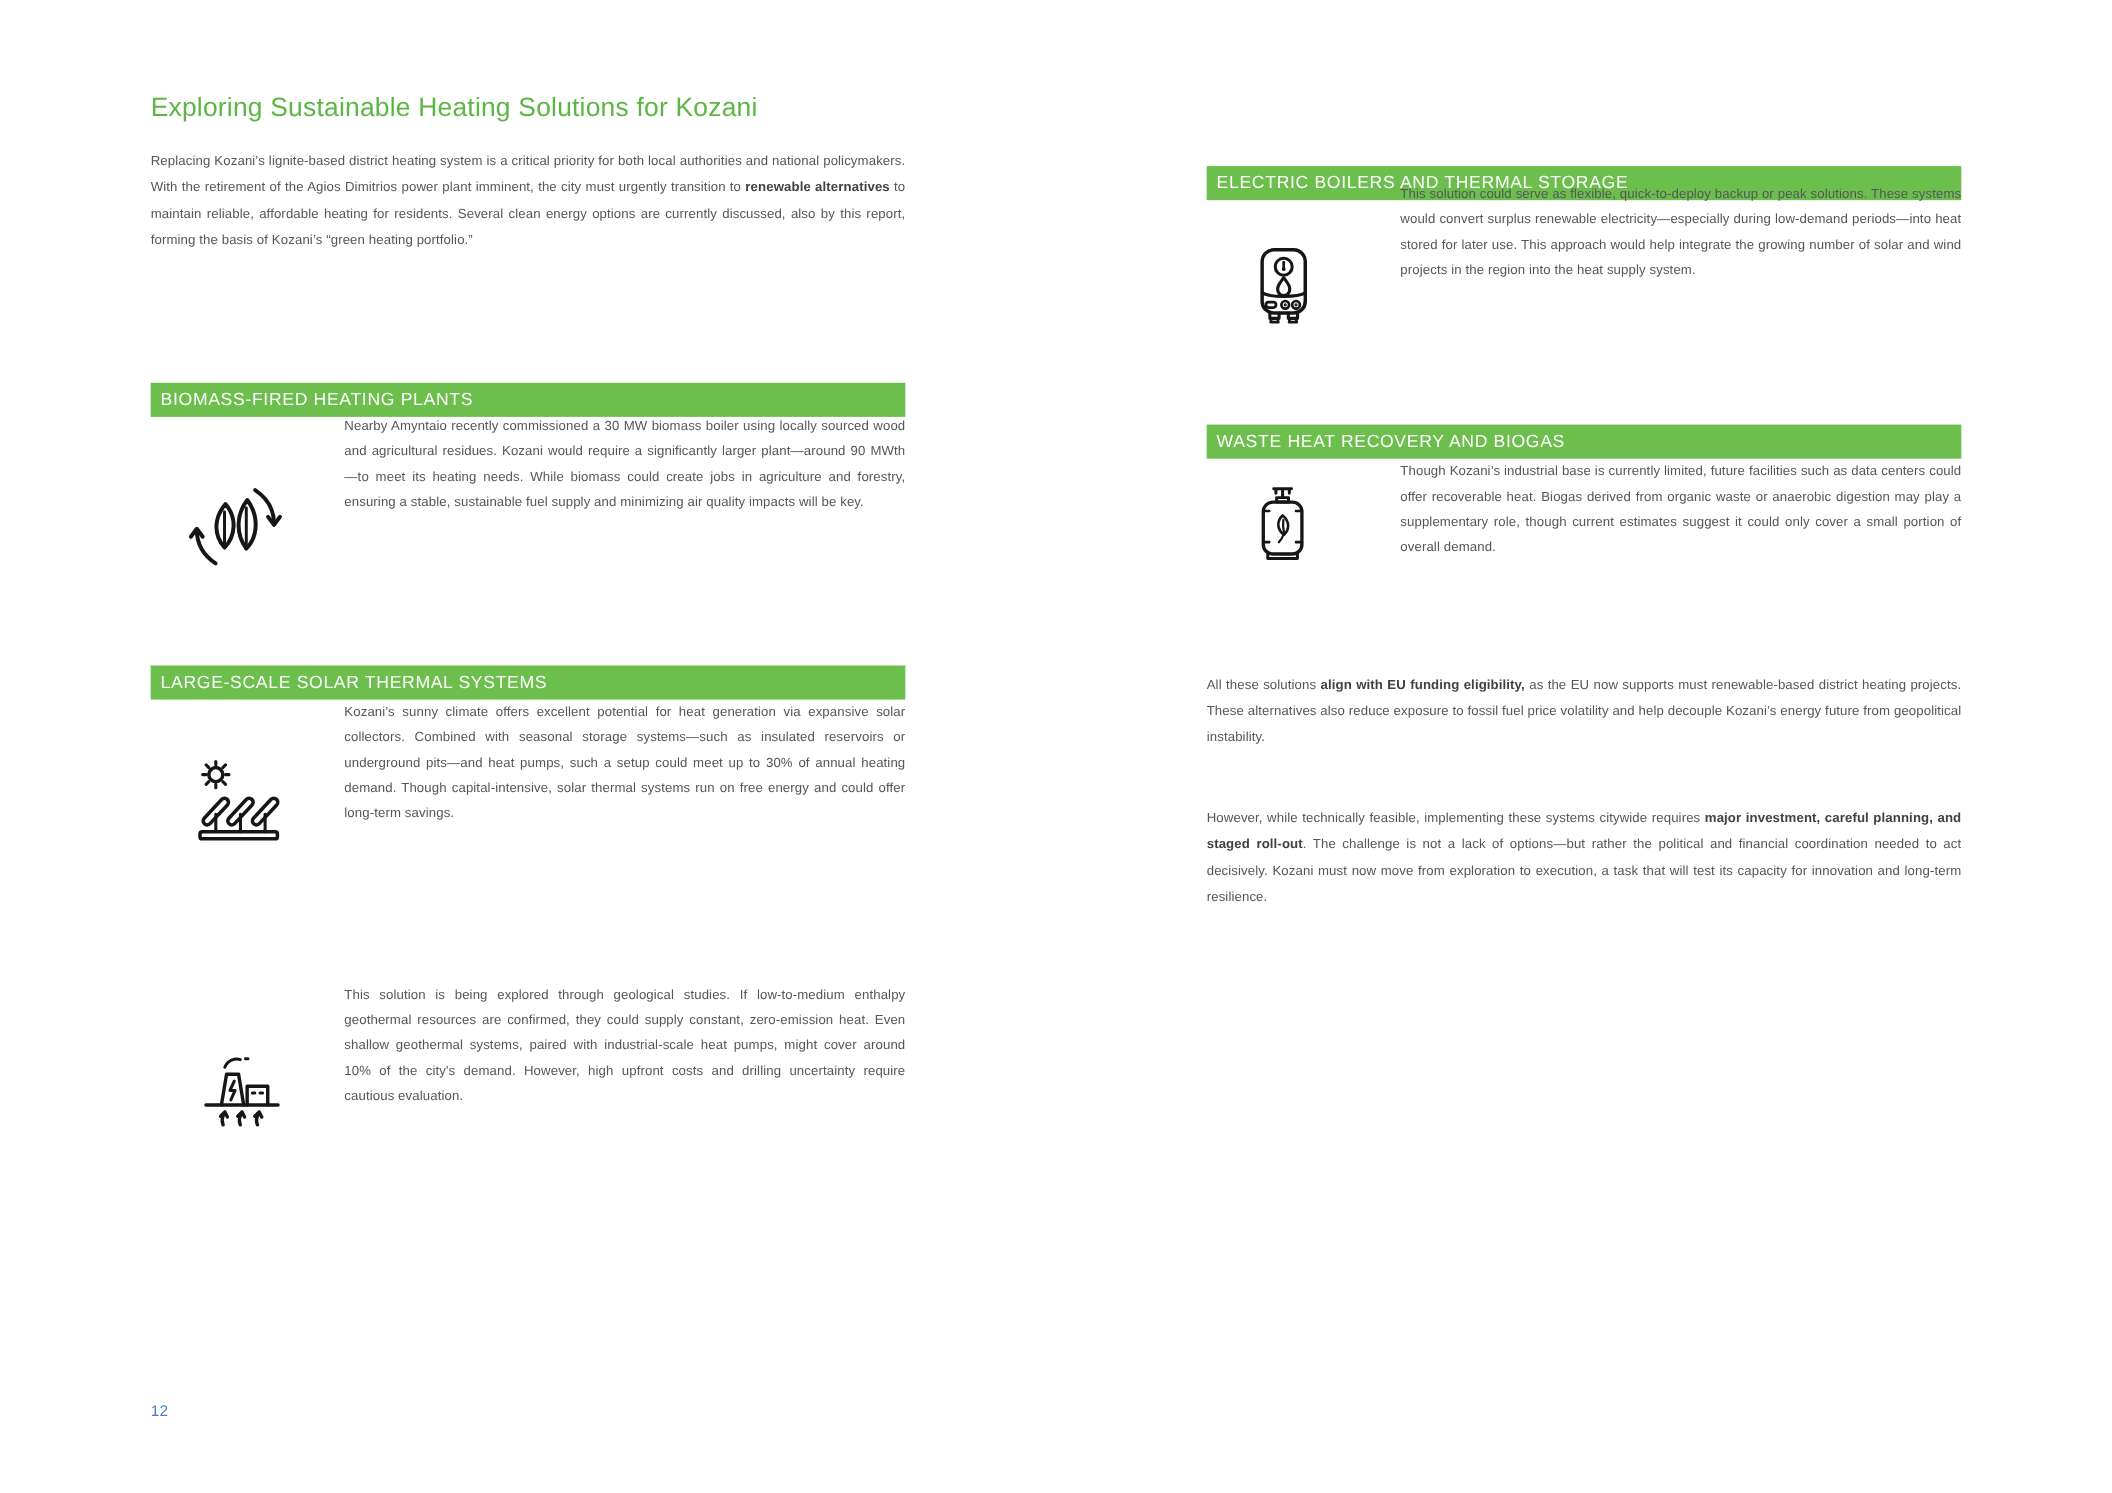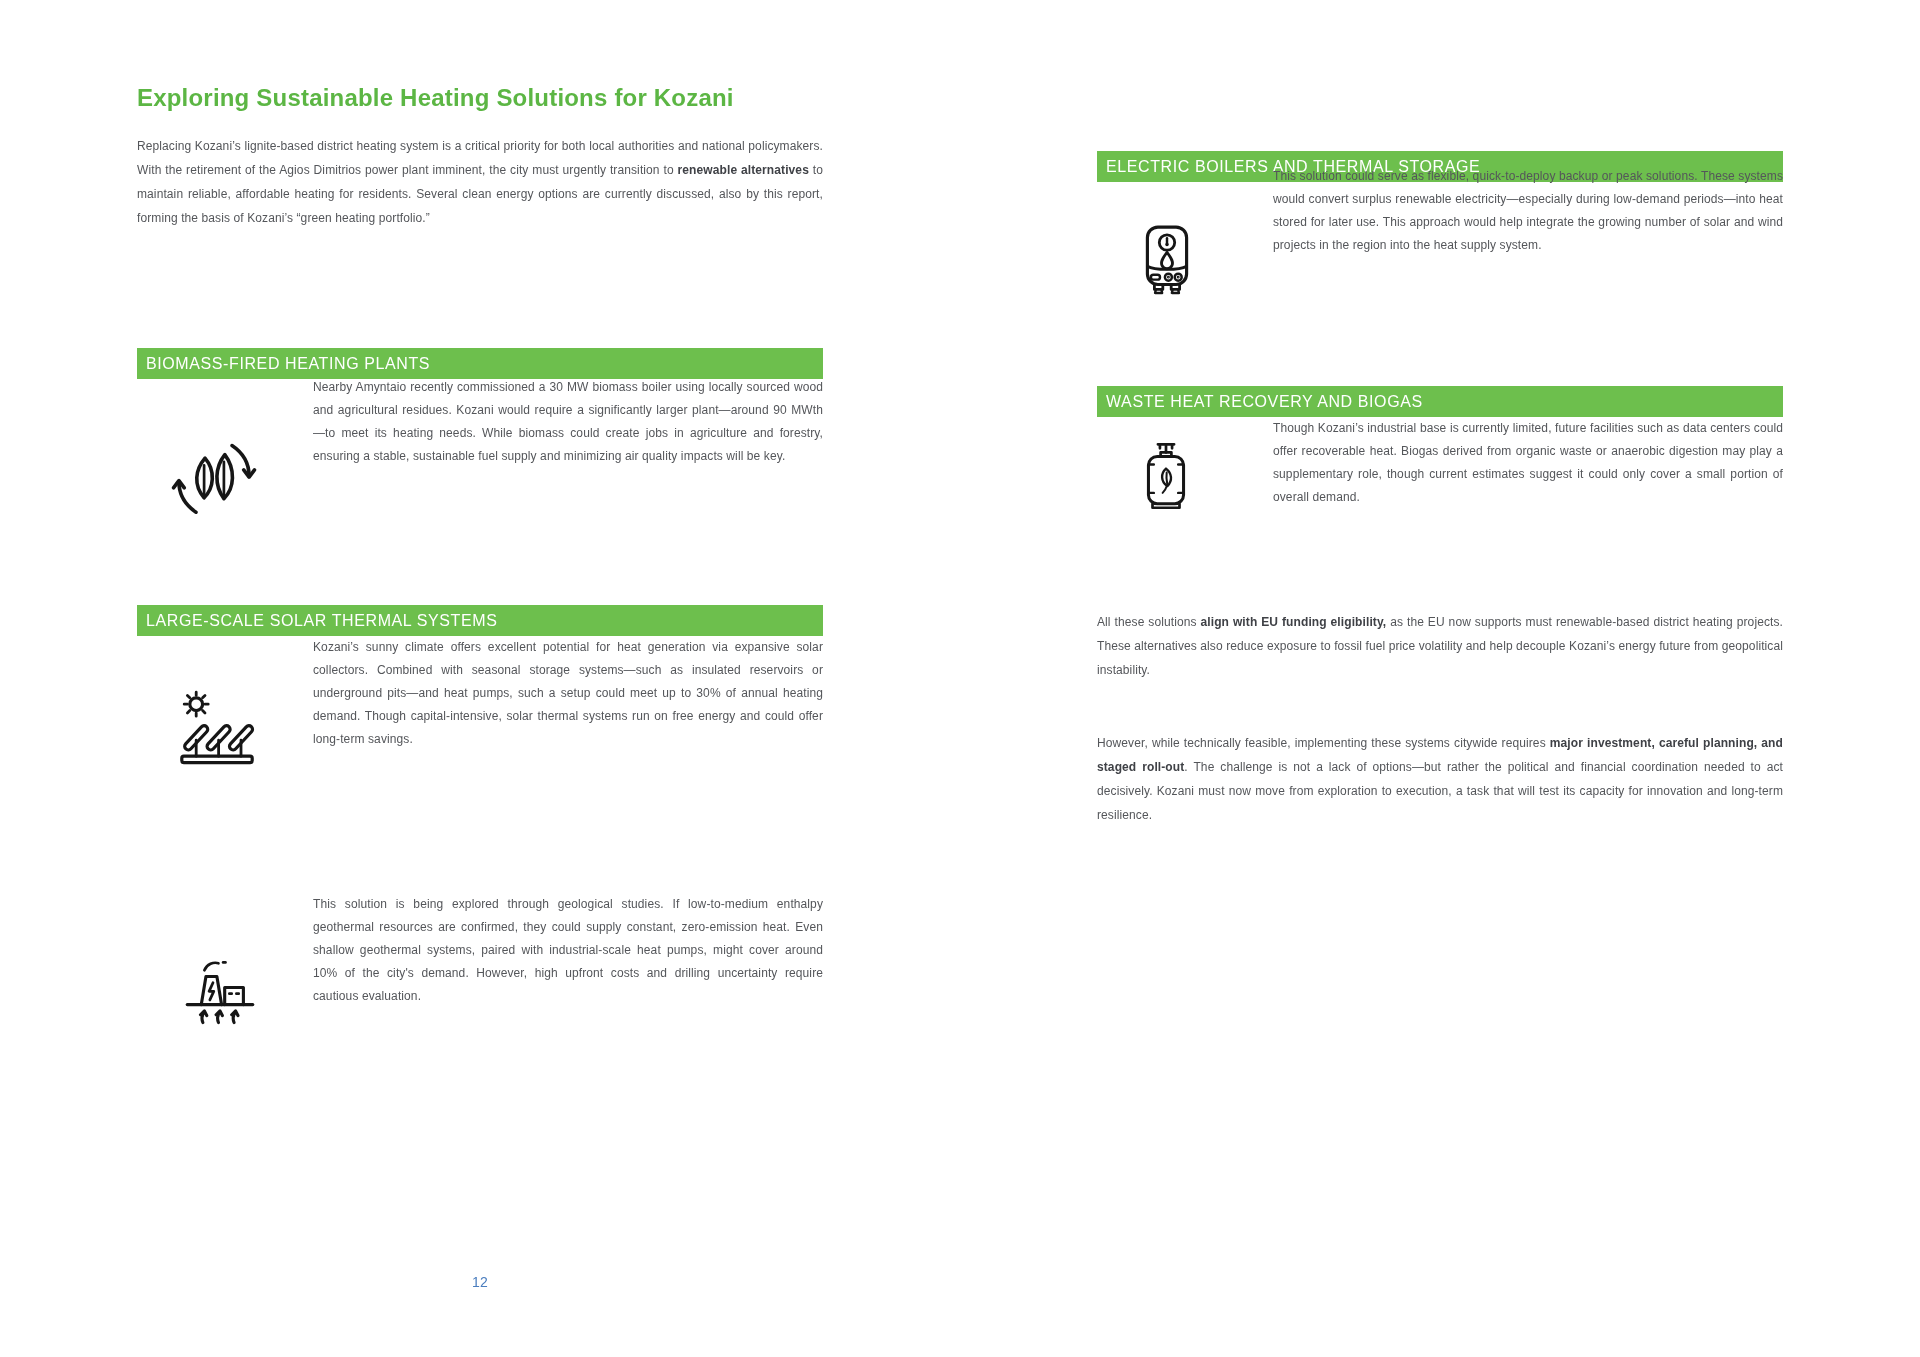--- a/index.html
+++ b/index.html
@@ -5,36 +5,36 @@
   :root{
     --accent-green:#5cb644; --bar-green:#6dbf4d; --text-gray:#54565a;
     --bold-gray:#3f4146; --white-text:#ffffff; --page-number-blue:#4a7dbe; --icon-black:#161616;
   }
   *{margin:0;padding:0;box-sizing:border-box;}
   body{background:#ffffff;font-family:"Liberation Sans","DejaVu Sans",sans-serif;}
   .canvas{position:relative;width:1920px;height:1357px;background:#ffffff;overflow:hidden;}
   .page{position:absolute;top:0;width:686px;height:1357px;}
   .page-left{left:137px;}
   .page-right{left:1097px;}
-  .title{position:absolute;left:0;top:84px;width:686px;font-size:24px;font-weight:bold;
+  .title{position:absolute;left:0;top:84px;width:686px;font-size:24px;font-weight:normal;
          color:var(--accent-green);letter-spacing:0.2px;}
   .para{position:absolute;color:var(--text-gray);font-size:12px;line-height:24px;
         text-align:justify;letter-spacing:0.1px;}
   .para .b{font-weight:bold;color:var(--bold-gray);}
   .intro{left:0;top:134px;width:686px;}
   .sec-body{left:176px;width:510px;line-height:23px;}
   .closing{left:0;width:686px;}
   .bar{position:absolute;left:0;width:686px;height:31px;background:var(--bar-green);
        color:var(--white-text);font-size:16px;line-height:31px;padding-left:9px;
        letter-spacing:0.6px;white-space:nowrap;overflow:hidden;margin-top:27px;}
   .icon{position:absolute;}
   .icon svg{width:100%;height:100%;display:block;}
   .icon path,.icon rect,.icon circle,.icon line{fill:none;stroke:var(--icon-black);
        stroke-linecap:round;stroke-linejoin:round;}
-  .pagenum{position:absolute;top:1274px;width:686px;text-align:center;font-size:14px;
+  .pagenum{position:absolute;top:1274px;width:686px;text-align:left;font-size:14px;
        color:var(--page-number-blue);letter-spacing:0.3px;}
 </style>
 </head>
 <body>
 
 <div class="canvas">
 
   <div class="page page-left">
     <h1 class="title">Exploring Sustainable Heating Solutions for Kozani</h1>
 

